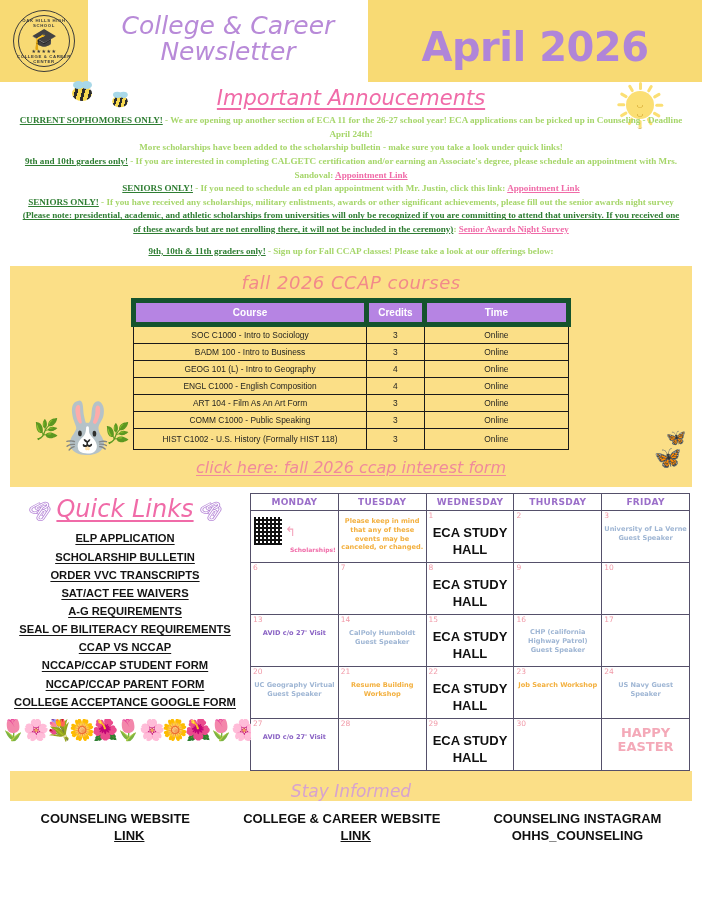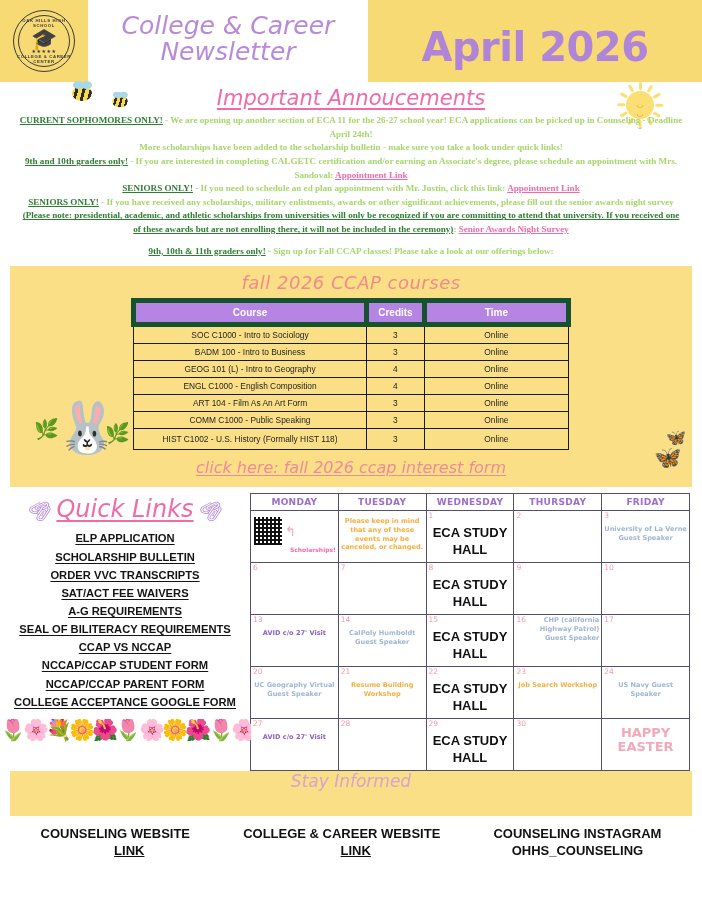--- a/index.html
+++ b/index.html
@@ -199,22 +199,22 @@
 
   
   .flowers {
     position: absolute; left: 0; bottom: 0; width: 258px; height: 52px;
     font-size: 21px; letter-spacing: -3px; line-height: 1; overflow: hidden;
     white-space: nowrap;
   }
 
   
   .footer-band {
-    margin: 0 10px; background: #fbdf87; height: 45px;
-    display: flex; align-items: flex-start; justify-content: center;
+    margin: 0 10px; background: #fbdf87; height: 30px;
+    display: flex; align-items: flex-end; justify-content: center;
   }
   .footer-band-txt {
     font-family: "DejaVu Sans", sans-serif; font-size: 17px;
     color: #d7a3cf; font-style: italic; font-weight: 300;
   }
   .footer-links {
     display: flex; justify-content: space-around; padding: 10px 14px 0 14px;
   }
   .fl { text-align: center; font-size: 13px; font-weight: bold; color: #111; line-height: 1.25; }
   .fl u { text-decoration: underline; padding-left: 28px; }
@@ -445,21 +445,21 @@
           <td>
             <div class="daynum">14</div>
             <div class="ev ev-blue">CalPoly Humboldt Guest Speaker</div>
           </td>
           <td>
             <div class="daynum">15</div>
             <div class="ev ev-black">ECA STUDY HALL</div>
           </td>
           <td>
             <div class="daynum">16</div>
-            <div class="ev ev-blue" style="margin-top:0;text-align:right;">CHP (california Highway Patrol) Guest Speaker</div>
+            <div class="ev ev-blue" style="margin-top:12px;">CHP (california Highway Patrol) Guest Speaker</div>
           </td>
           <td>
             <div class="daynum">17</div>
           </td>
         </tr>
 
         <tr>
           <td>
             <div class="daynum">20</div>
             <div class="ev ev-blue">UC Geography Virtual Guest Speaker</div>

